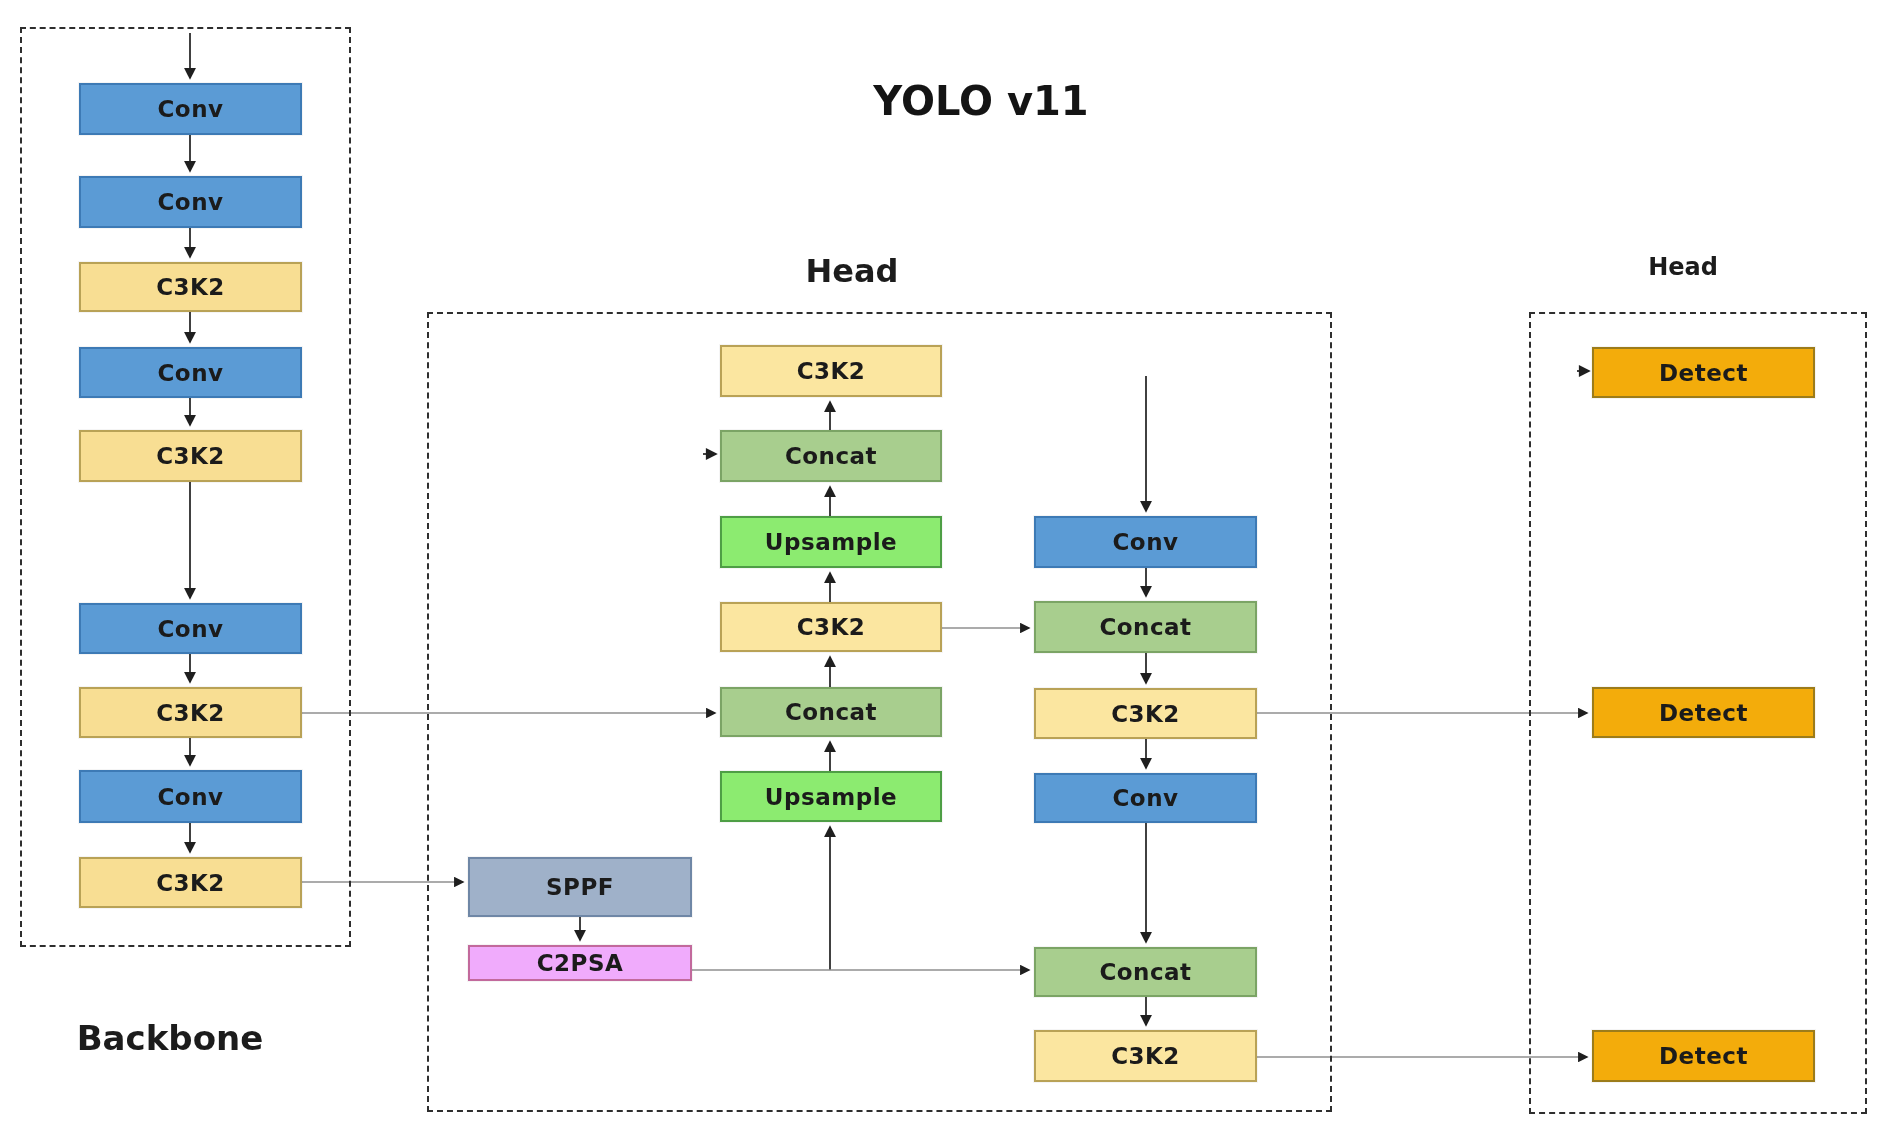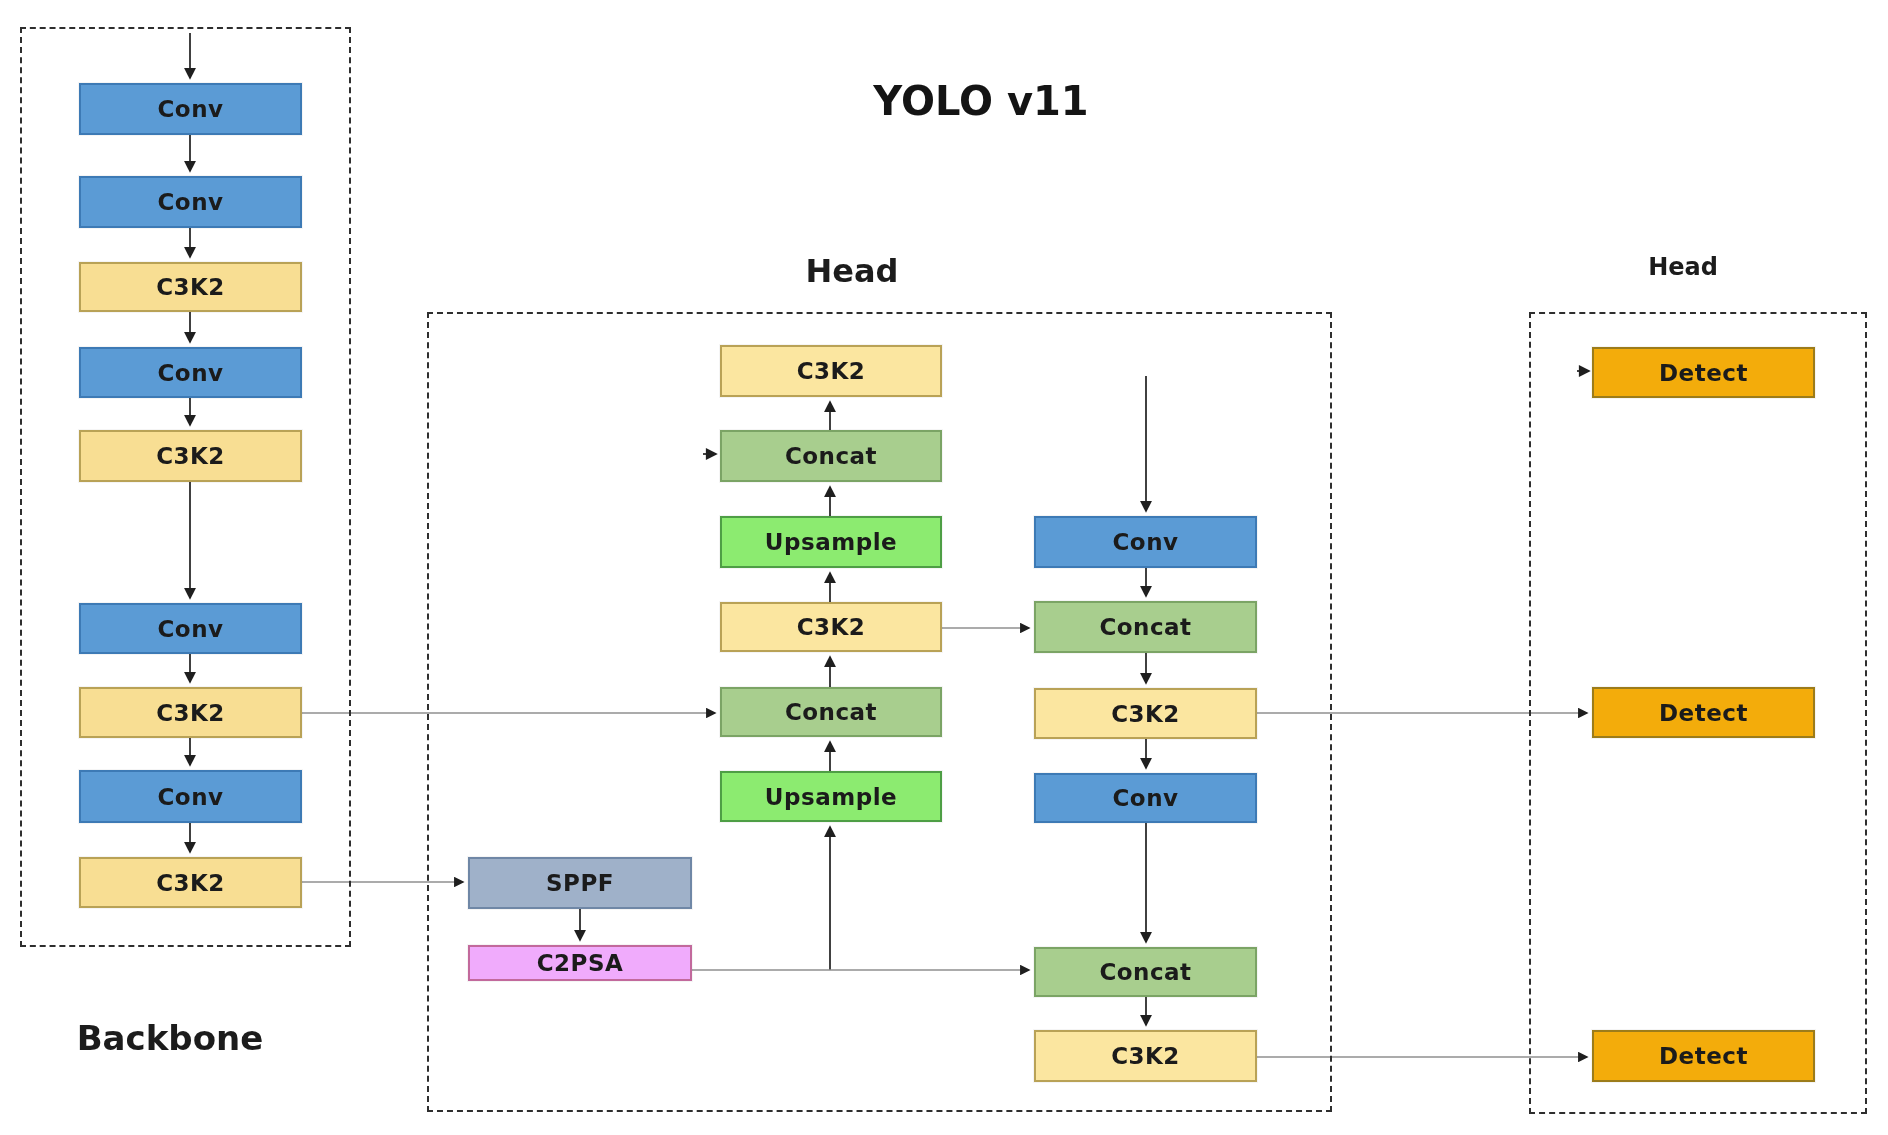--- a/index.html
+++ b/index.html
@@ -110,21 +110,21 @@
     <div class="block" style="left: 79px; top: 603px; width: 223px; height: 51px; background: rgb(91, 155, 213); border-color: rgb(61, 122, 181);">Conv</div>
     <div class="block" style="left: 79px; top: 687px; width: 223px; height: 51px; background: rgb(248, 222, 147); border-color: rgb(185, 162, 86);">C3K2</div>
     <div class="block" style="left: 79px; top: 770px; width: 223px; height: 53px; background: rgb(91, 155, 213); border-color: rgb(61, 122, 181);">Conv</div>
     <div class="block" style="left: 79px; top: 857px; width: 223px; height: 51px; background: rgb(248, 222, 147); border-color: rgb(185, 162, 86);">C3K2</div>
     <div class="block" style="left: 720px; top: 345px; width: 222px; height: 52px; background: rgb(251, 230, 160); border-color: rgb(185, 162, 86);">C3K2</div>
     <div class="block" style="left: 720px; top: 430px; width: 222px; height: 52px; background: rgb(168, 206, 142); border-color: rgb(123, 164, 101);">Concat</div>
     <div class="block" style="left: 720px; top: 516px; width: 222px; height: 52px; background: rgb(140, 235, 112); border-color: rgb(78, 158, 69);">Upsample</div>
     <div class="block" style="left: 720px; top: 602px; width: 222px; height: 50px; background: rgb(251, 230, 160); border-color: rgb(185, 162, 86);">C3K2</div>
     <div class="block" style="left: 720px; top: 687px; width: 222px; height: 50px; background: rgb(168, 206, 142); border-color: rgb(123, 164, 101);">Concat</div>
     <div class="block" style="left: 720px; top: 771px; width: 222px; height: 51px; background: rgb(140, 235, 112); border-color: rgb(78, 158, 69);">Upsample</div>
-    <div class="block" style="left: 468px; top: 857px; width: 224px; height: 52px; background: rgb(159, 177, 201); border-color: rgb(111, 135, 166);">SPPF</div>
+    <div class="block" style="left: 468px; top: 857px; width: 224px; height: 60px; background: rgb(159, 177, 201); border-color: rgb(111, 135, 166);">SPPF</div>
     <div class="block" style="left: 468px; top: 945px; width: 224px; height: 36px; background: #f0abfc; border-color: rgb(194, 105, 156);">C2PSA</div>
     <div class="block" style="left: 1034px; top: 516px; width: 223px; height: 52px; background: rgb(91, 155, 213); border-color: rgb(61, 122, 181);">Conv</div>
     <div class="block" style="left: 1034px; top: 601px; width: 223px; height: 52px; background: rgb(168, 206, 142); border-color: rgb(123, 164, 101);">Concat</div>
     <div class="block" style="left: 1034px; top: 688px; width: 223px; height: 51px; background: rgb(251, 230, 160); border-color: rgb(185, 162, 86);">C3K2</div>
     <div class="block" style="left: 1034px; top: 773px; width: 223px; height: 50px; background: rgb(91, 155, 213); border-color: rgb(61, 122, 181);">Conv</div>
     <div class="block" style="left: 1034px; top: 947px; width: 223px; height: 50px; background: rgb(168, 206, 142); border-color: rgb(123, 164, 101);">Concat</div>
     <div class="block" style="left: 1034px; top: 1030px; width: 223px; height: 52px; background: rgb(251, 230, 160); border-color: rgb(185, 162, 86);">C3K2</div>
     <div class="block" style="left: 1592px; top: 347px; width: 223px; height: 51px; background: rgb(243, 172, 11); border-color: rgb(156, 124, 26);">Detect</div>
     <div class="block" style="left: 1592px; top: 687px; width: 223px; height: 51px; background: rgb(243, 172, 11); border-color: rgb(156, 124, 26);">Detect</div>
     <div class="block" style="left: 1592px; top: 1030px; width: 223px; height: 52px; background: rgb(243, 172, 11); border-color: rgb(156, 124, 26);">Detect</div>

